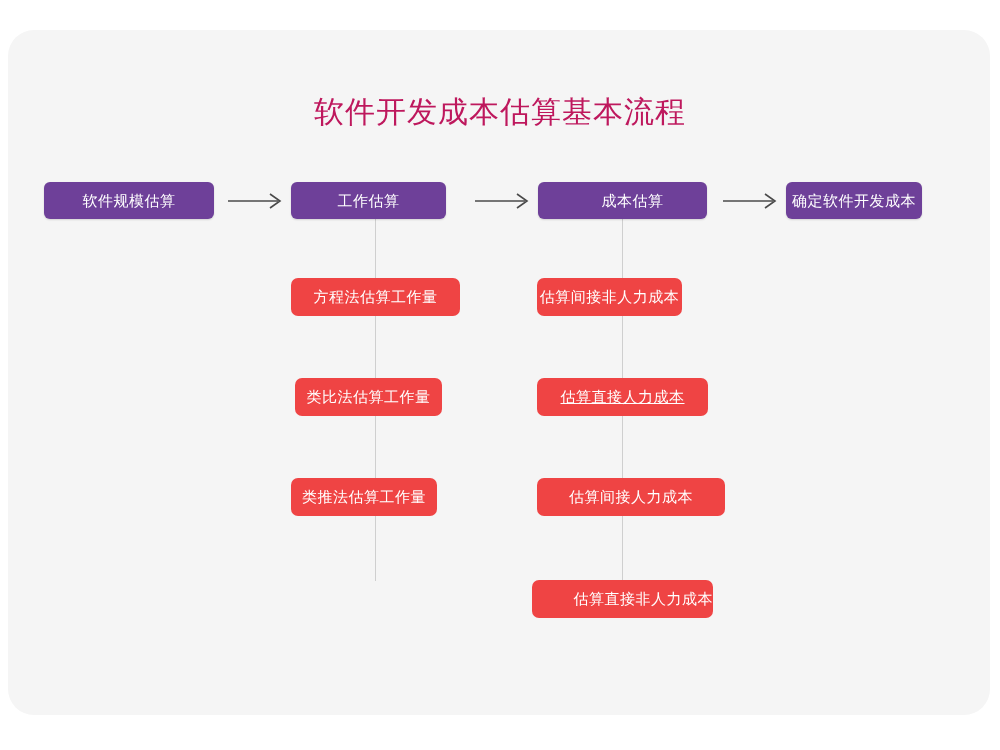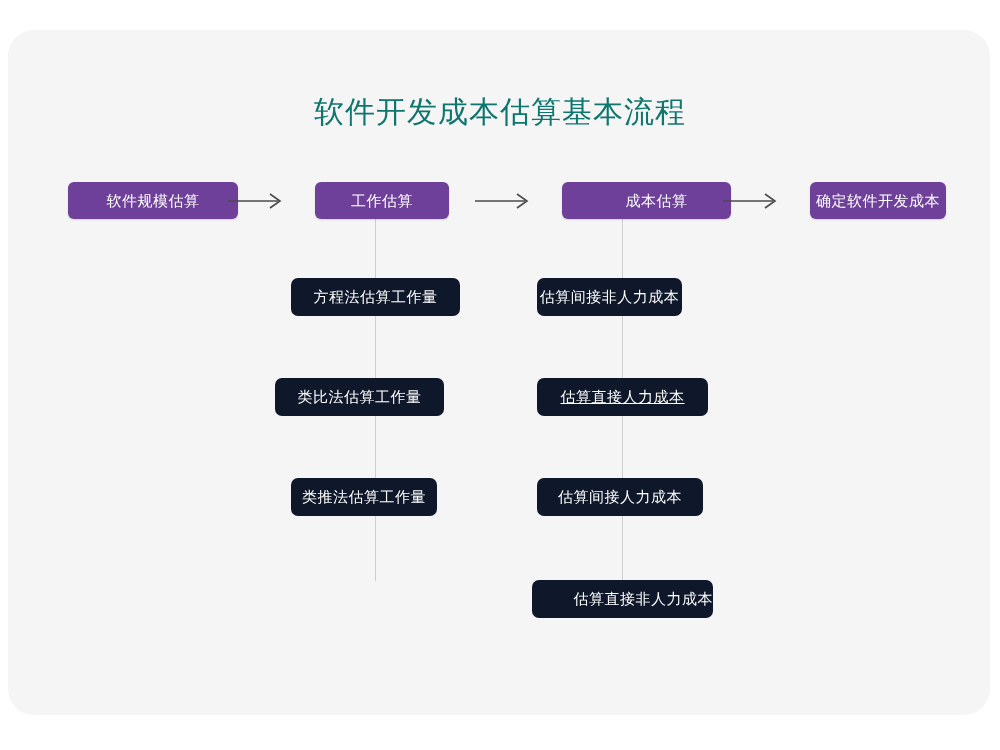--- a/index.html
+++ b/index.html
@@ -28,65 +28,64 @@
   
   #page-title {
     position: absolute;
     left: 0;
     top: 92px;
     width: 1000px;
     text-align: center;
     font-size: 30px;
     line-height: 40px;
     letter-spacing: 1px;
-    color: #0f766e;
+    color: #be185d;
     font-weight: 400;
     white-space: nowrap;
   }
 
   
   .node {
     position: absolute;
     box-sizing: border-box;
     height: 37px;
     line-height: 37px;
     text-align: center;
     border-radius: 6px;
     font-size: 15px;
     color: #ffffff;
     white-space: nowrap;
     letter-spacing: 0.5px;
   }
   .node.primary {
     background: #6e4099;
     box-shadow: 0 1px 2px rgba(0,0,0,0.14);
-    margin-left: 24px;
   }
   .node.secondary {
-    background: #0f172a;
+    background: #ef4444;
     height: 38px;
     line-height: 38px;
     border-radius: 7px;
   }
 
   
   #node-scale      { left: 44px;  top: 182px; width: 170px; }
-  #node-work       { left: 291px; top: 182px; width: 134px; }
+  #node-work       { left: 291px; top: 182px; width: 155px; }
   #node-cost       { left: 538px; top: 182px; width: 169px; padding-left: 20px; }
   #node-final      { left: 786px; top: 182px; width: 136px; }
 
   
   #node-equation   { left: 291px; top: 278px; width: 169px; }
-  #node-analogy    { left: 275px; top: 378px; width: 169px; }
+  #node-analogy    { left: 295px; top: 378px; width: 147px; }
   #node-inference  { left: 291px; top: 478px; width: 146px; }
 
   
   #node-indirect-nonlabor { left: 537px; top: 278px; width: 145px; }
   #node-direct-labor      { left: 537px; top: 378px; width: 171px; text-decoration: underline; }
-  #node-indirect-labor    { left: 537px; top: 478px; width: 166px; }
+  #node-indirect-labor    { left: 537px; top: 478px; width: 188px; }
   #node-direct-nonlabor   { left: 532px; top: 580px; width: 181px; text-align: right; }
 
   
   .vline {
     position: absolute;
     width: 1px;
     background: #cfcfcf;
   }
   #vline-left  { left: 375px; top: 219px; height: 362px; }
   #vline-right { left: 622px; top: 219px; height: 362px; }

